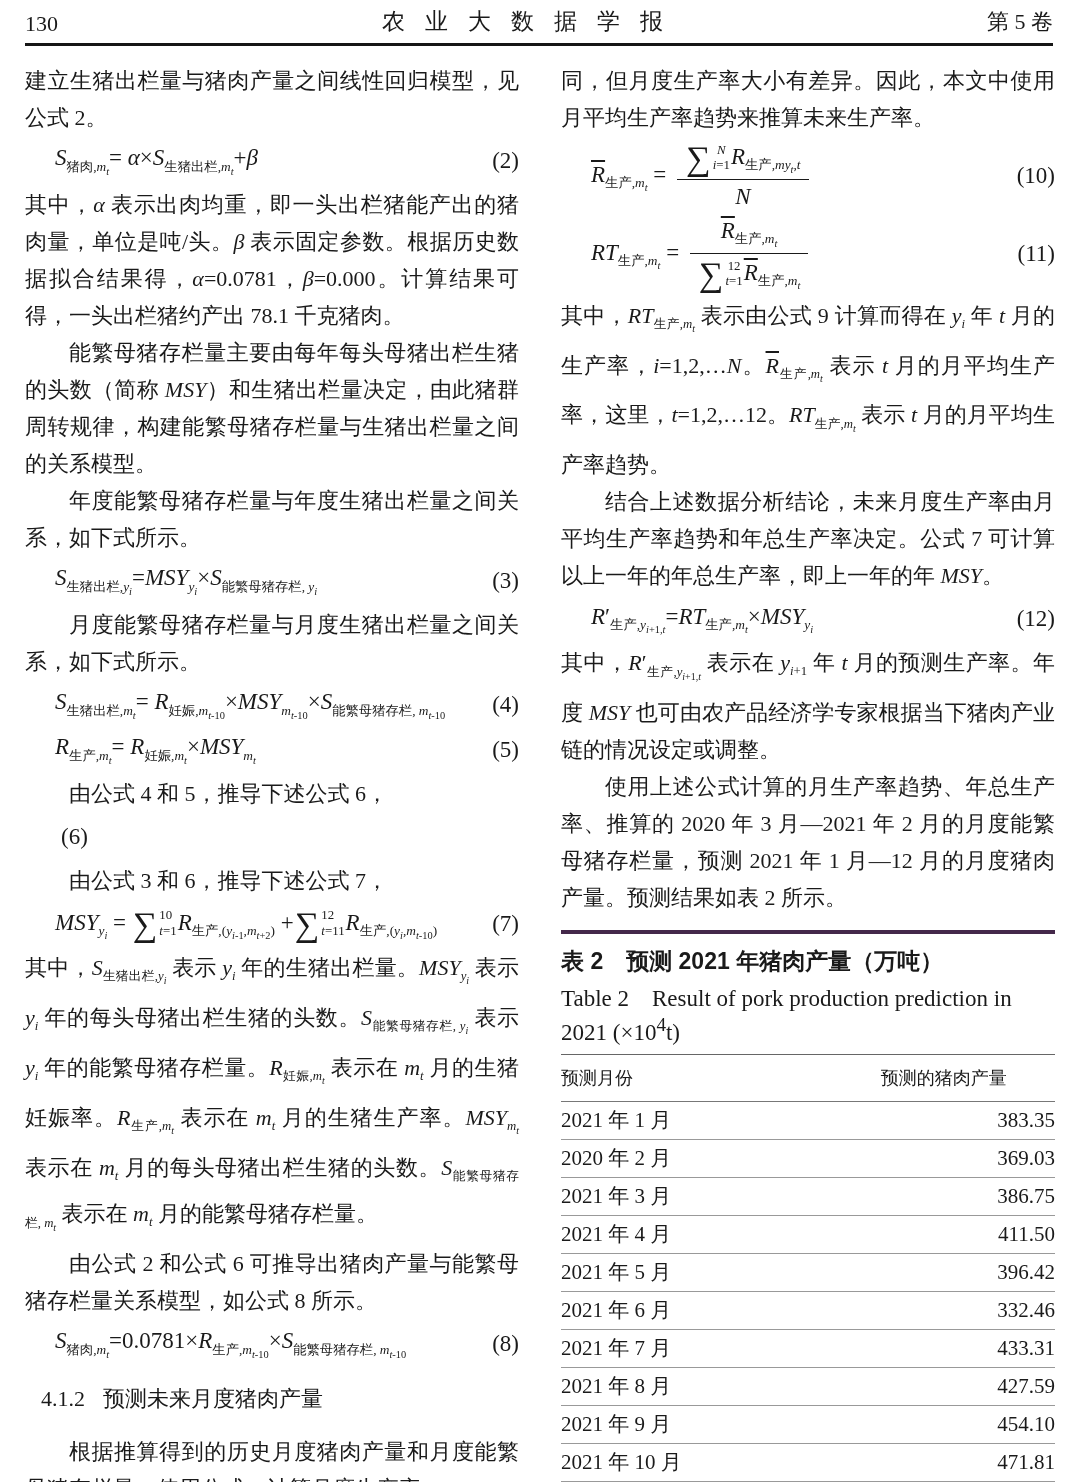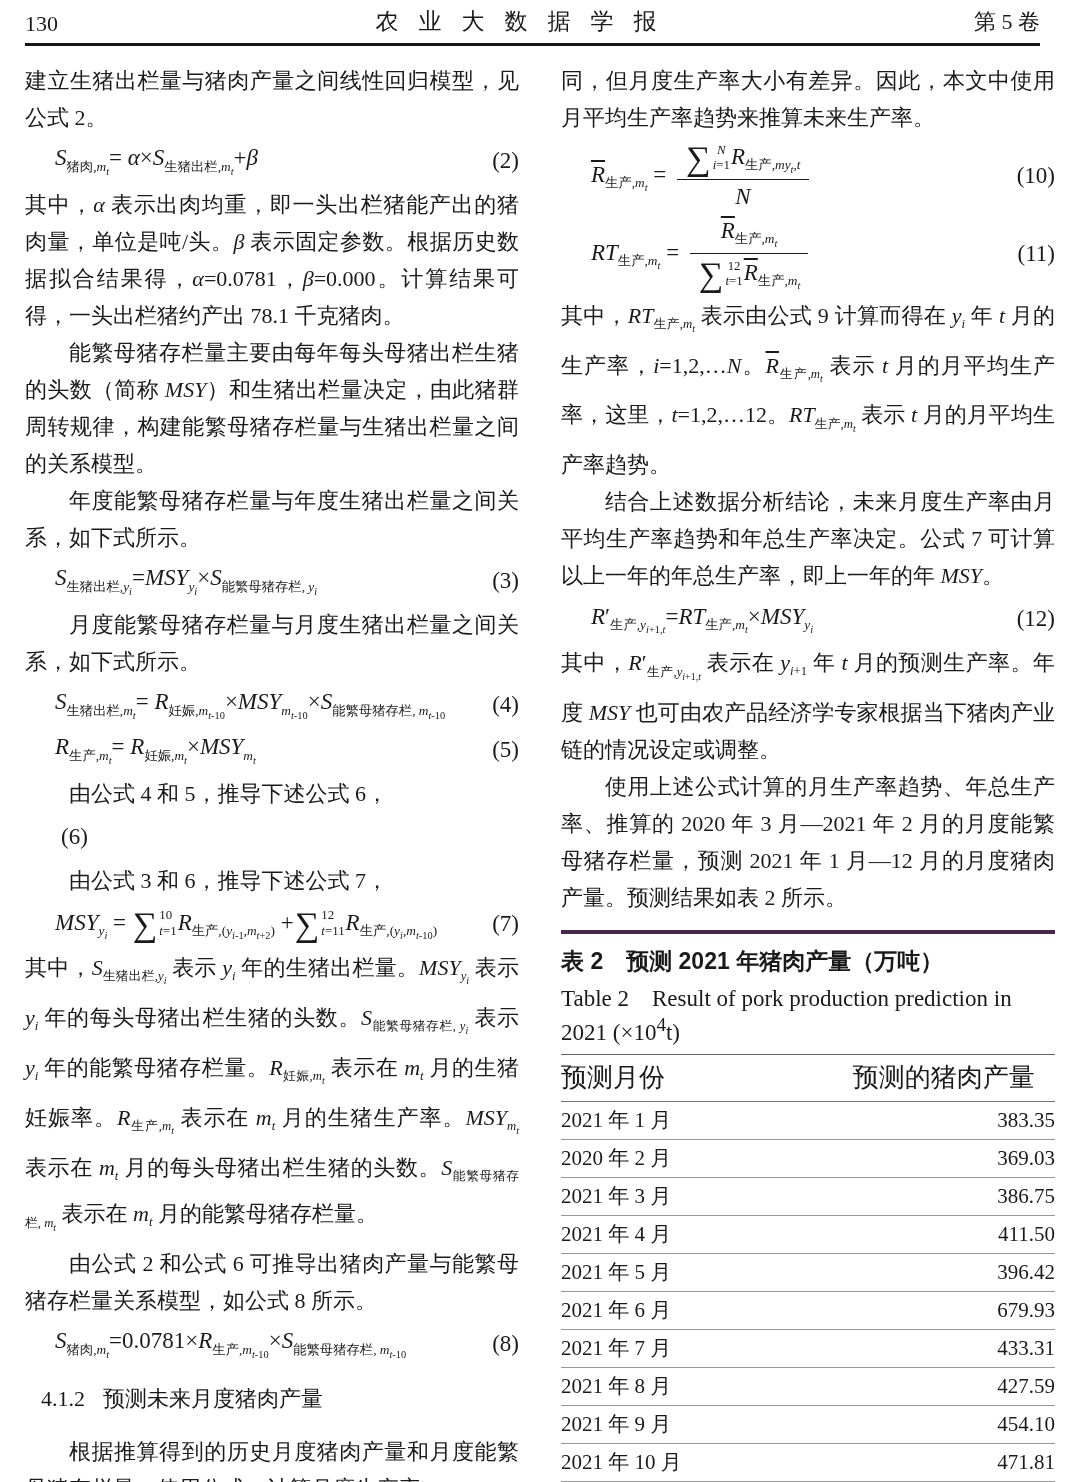--- a/index.html
+++ b/index.html
@@ -1,20 +1,20 @@
 <!DOCTYPE html>
 <html><head>
 <meta charset="utf-8">
 <style>
   html,body{margin:0;padding:0;background:#ffffff;}
   .page{
     width:1080px;height:1482px;overflow:hidden;box-sizing:border-box;
     background:#ffffff;color:#1a1a1a;
     font-family:"Liberation Serif","DejaVu Serif",serif;
-    padding:6px 40px 0 25px;
+    padding:6px 27px 0 25px;
   }
   
   .runhead{
     display:flex;align-items:flex-end;justify-content:space-between;
     font-size:22px;padding-bottom:6px;border-bottom:3px solid #161616;
   }
   .runhead .jt{
     font-family:"Liberation Sans","DejaVu Sans",sans-serif;
     font-weight:500;font-size:23px;letter-spacing:20px;text-indent:20px;
   }
@@ -49,21 +49,21 @@
   .t-topbar{height:4px;}
   .cap-zh{
     font-family:"Liberation Sans","DejaVu Sans",sans-serif;
     font-weight:bold;font-size:23px;margin:12px 0 6px;
   }
   .cap-en{font-size:23px;margin:0 0 8px;}
   table{width:100%;border-collapse:collapse;}
   thead tr{border-top:1.5px solid #666;border-bottom:1.5px solid #777;}
   th{
     font-family:"Liberation Sans","DejaVu Sans",sans-serif;
-    font-weight:500;font-size:26px;height:46px;padding:0;
+    font-weight:500;font-size:18px;height:46px;padding:0;
   }
   th:first-child{text-align:left;width:55%;}
   th:last-child{text-align:center;}
   tbody tr{border-bottom:1px solid #999;}
   td{font-size:21px;height:37px;padding:0;}
   td:first-child{text-align:left;}
   td:last-child{text-align:right;}
 </style>
 </head>
 <body>
@@ -196,21 +196,21 @@
               <tr style="border-bottom-color: rgb(153, 153, 153);">
                 <td>2021 年 4 月</td>
                 <td>411.50</td>
               </tr>
               <tr style="border-bottom-color: rgb(153, 153, 153);">
                 <td>2021 年 5 月</td>
                 <td>396.42</td>
               </tr>
               <tr style="border-bottom-color: rgb(153, 153, 153);">
                 <td>2021 年 6 月</td>
-                <td>679.93</td>
+                <td>332.46</td>
               </tr>
               <tr style="border-bottom-color: rgb(153, 153, 153);">
                 <td>2021 年 7 月</td>
                 <td>433.31</td>
               </tr>
               <tr style="border-bottom-color: rgb(153, 153, 153);">
                 <td>2021 年 8 月</td>
                 <td>427.59</td>
               </tr>
               <tr style="border-bottom-color: rgb(153, 153, 153);">

